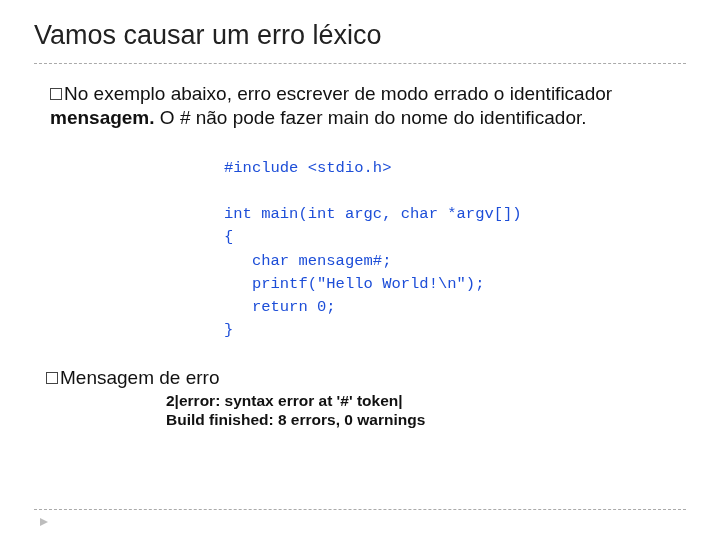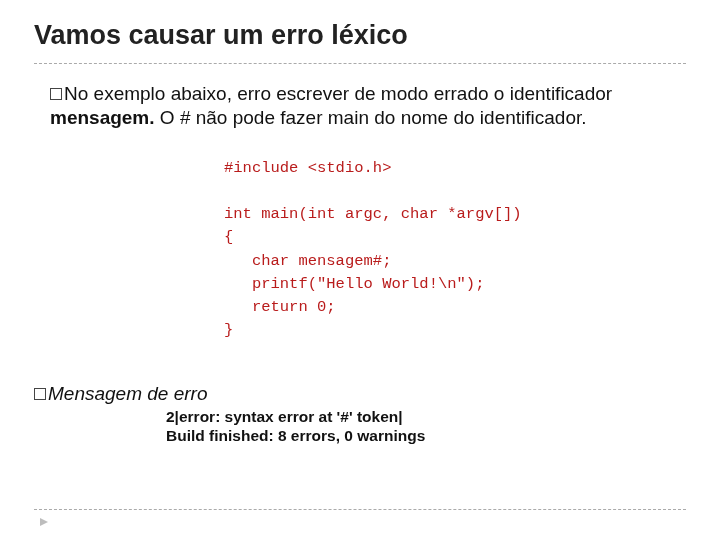--- a/index.html
+++ b/index.html
@@ -10,21 +10,21 @@
     font-family: Arial, Helvetica, sans-serif;
     color: #1a1a1a;
     position: relative;
     overflow: hidden;
   }
   .slide {
     padding: 20px 34px 10px 34px;
   }
   .title {
     font-size: 27px;
-    font-weight: 700;
+    font-weight: 400;
     color: #222;
     margin-bottom: 12px;
   }
   .hr-dash {
     border: none;
     border-top: 1px dashed #aaa;
     margin: 0 0 18px 0;
   }
   .para1 {
     margin-left: 16px;
@@ -41,29 +41,28 @@
     vertical-align: baseline;
     position: relative;
     top: 0;
     margin-right: 2px;
   }
   .bold { font-weight: 700; }
   .codeblock {
     font-family: "Courier New", Courier, monospace;
     font-size: 15.5px;
     line-height: 1.5;
-    margin: 26px 0 40px 190px;
-    color: #b91c1c;
+    margin: 26px 0 24px 190px;
+    color: #1d4ed8;
     white-space: pre;
   }
   .para2 {
-    margin-left: 0;
+    margin-left: 12px;
     font-size: 19px;
     color: #111;
-    font-style: italic;
   }
   .errblock {
     font-size: 15.5px;
     font-weight: 700;
     line-height: 1.28;
     margin: 2px 0 0 132px;
     color: #111;
   }
   .hr-dash-bottom {
     border: none;

